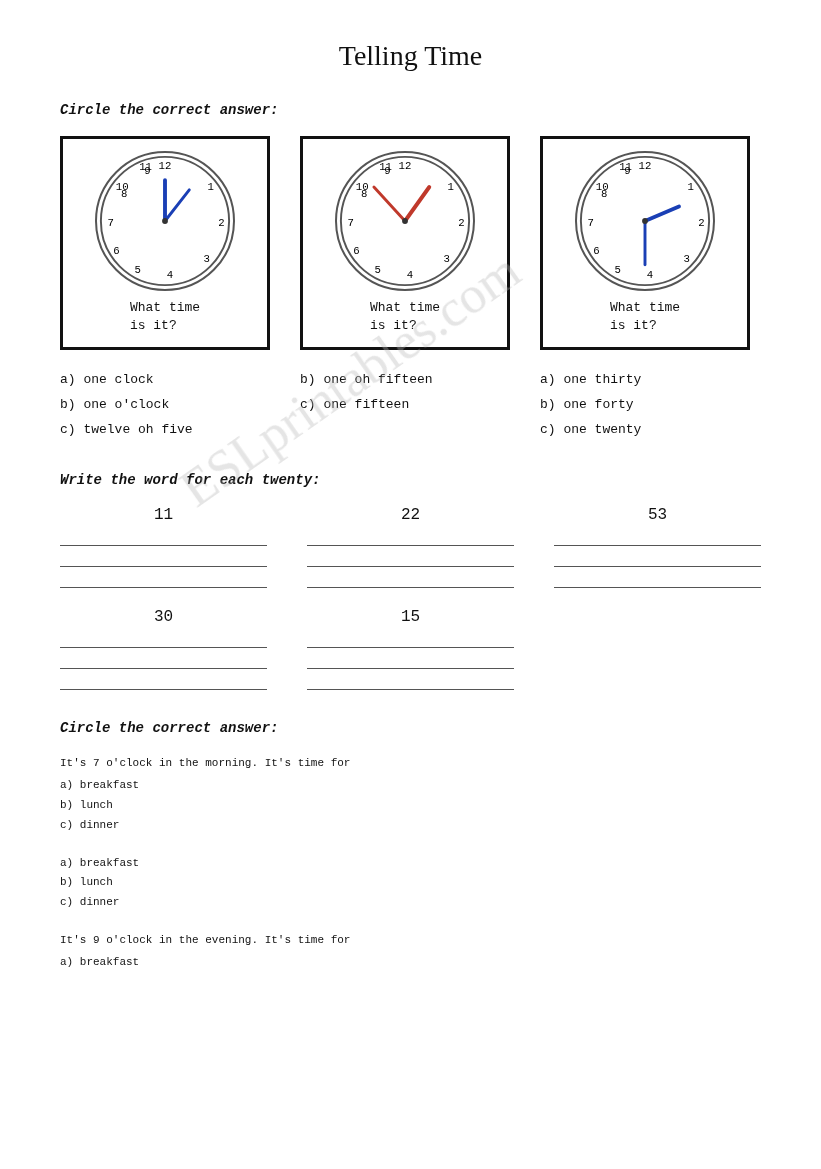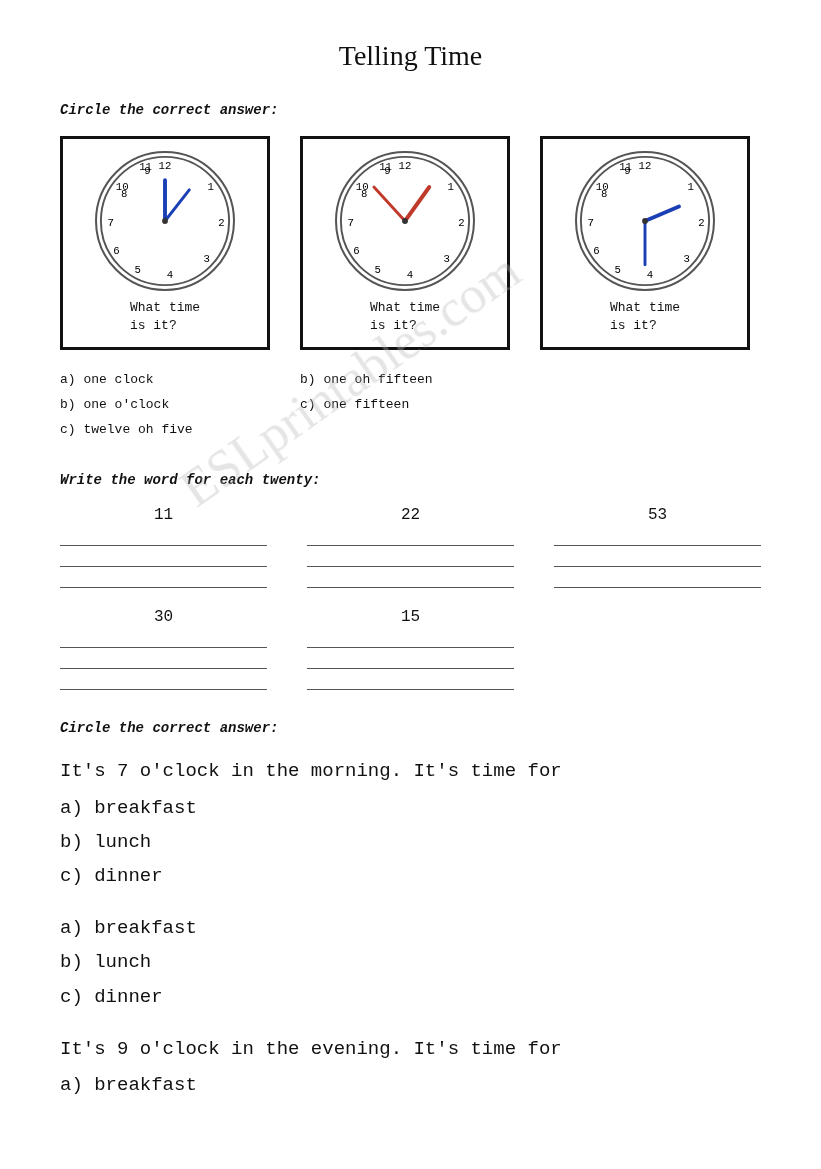--- a/index.html
+++ b/index.html
@@ -97,21 +97,21 @@
     .write-line {
       border-bottom: 1.5px solid #555;
       height: 14px;
       width: 100%;
     }
     .circle-section {
       margin-bottom: 20px;
     }
     .question-block {
       margin-bottom: 18px;
-      font-size: 19px;
+      font-size: 11px;
       line-height: 1.8;
     }
     .question-text {
       margin-bottom: 2px;
     }
     .watermark {
       position: fixed;
       top: 350px;
       left: 150px;
       font-size: 52px;
@@ -219,20 +219,25 @@
   <div class="answers-row">
     <div class="answers-col">
       <div>a)  one clock</div>
       <div>b)  one o'clock</div>
       <div>c)  twelve oh five</div>
     </div>
     <div class="answers-col">
       <div>b)  one oh fifteen</div>
       <div>c)  one fifteen</div>
     </div>
+    <div class="answers-col">
+      <div>a)  one thirty</div>
+      <div>b)  one forty</div>
+      <div>c)  one twenty</div>
+    </div>
   </div>
 </div>
 
 <div class="write-section">
   <div class="section-title">Write the word for each twenty:</div>
   <div class="numbers-grid">
 
     <div class="number-item">
       <div class="number-value">11</div>
       <div class="write-lines">

